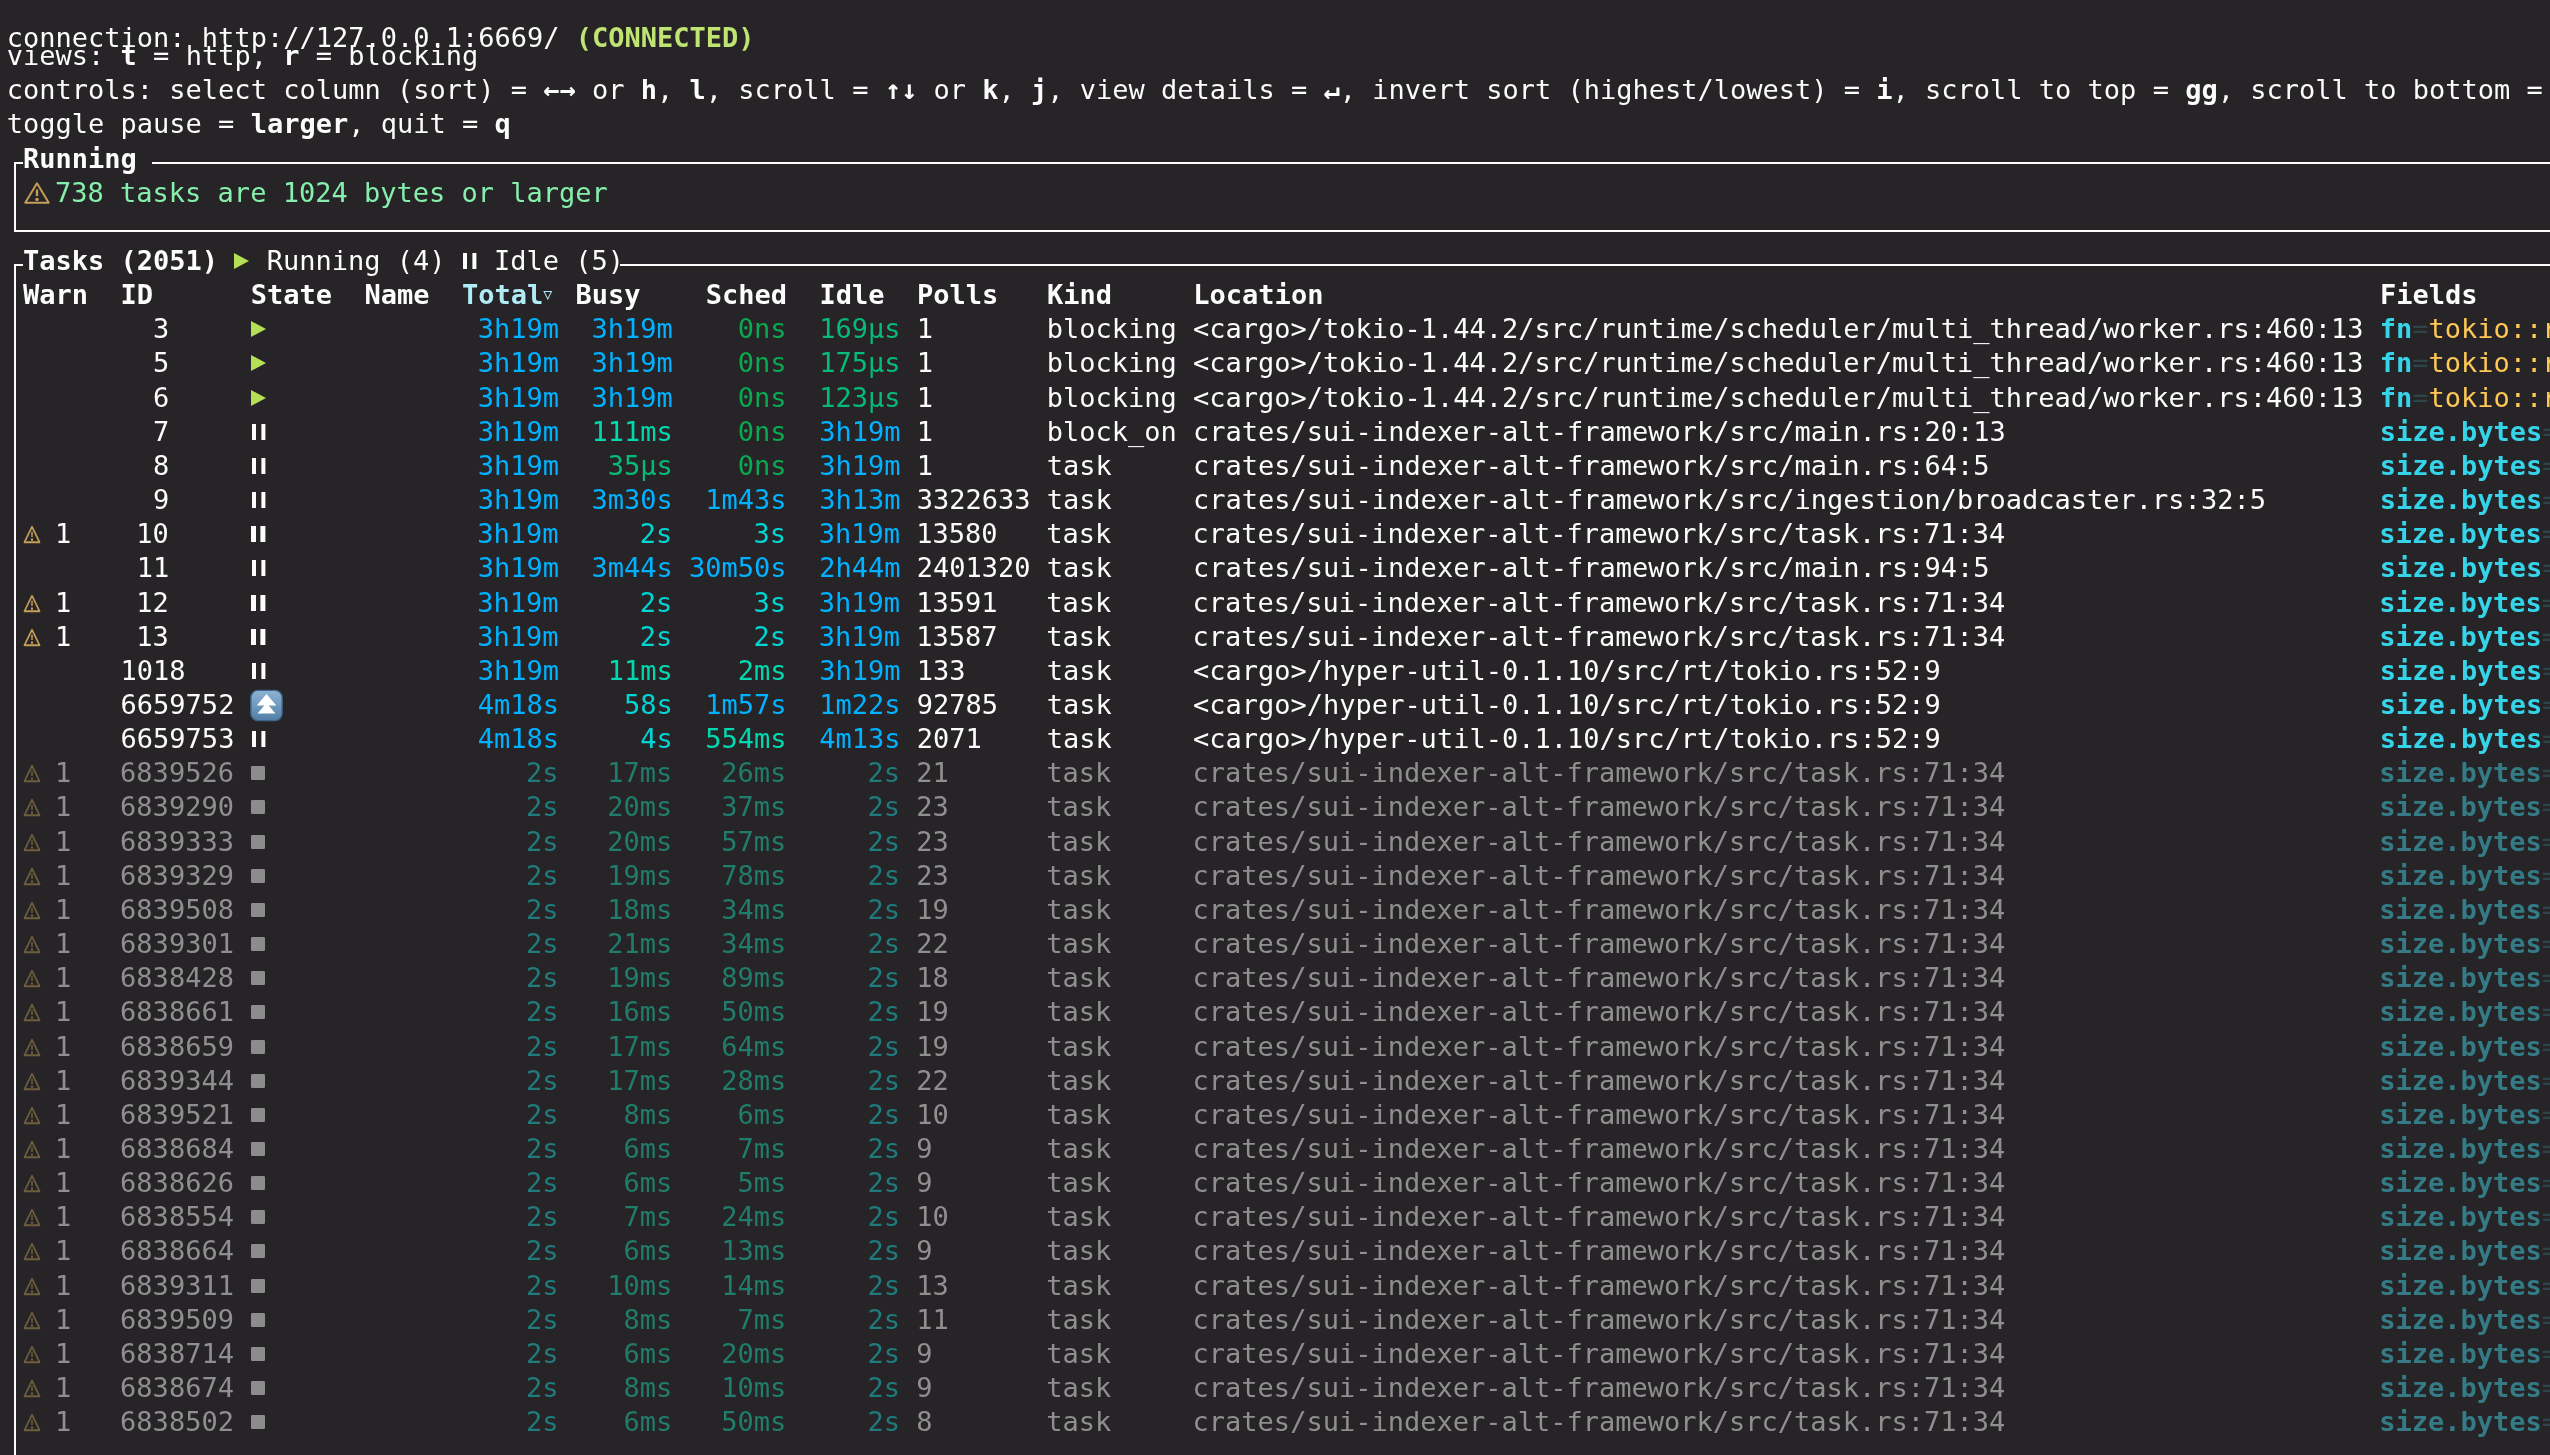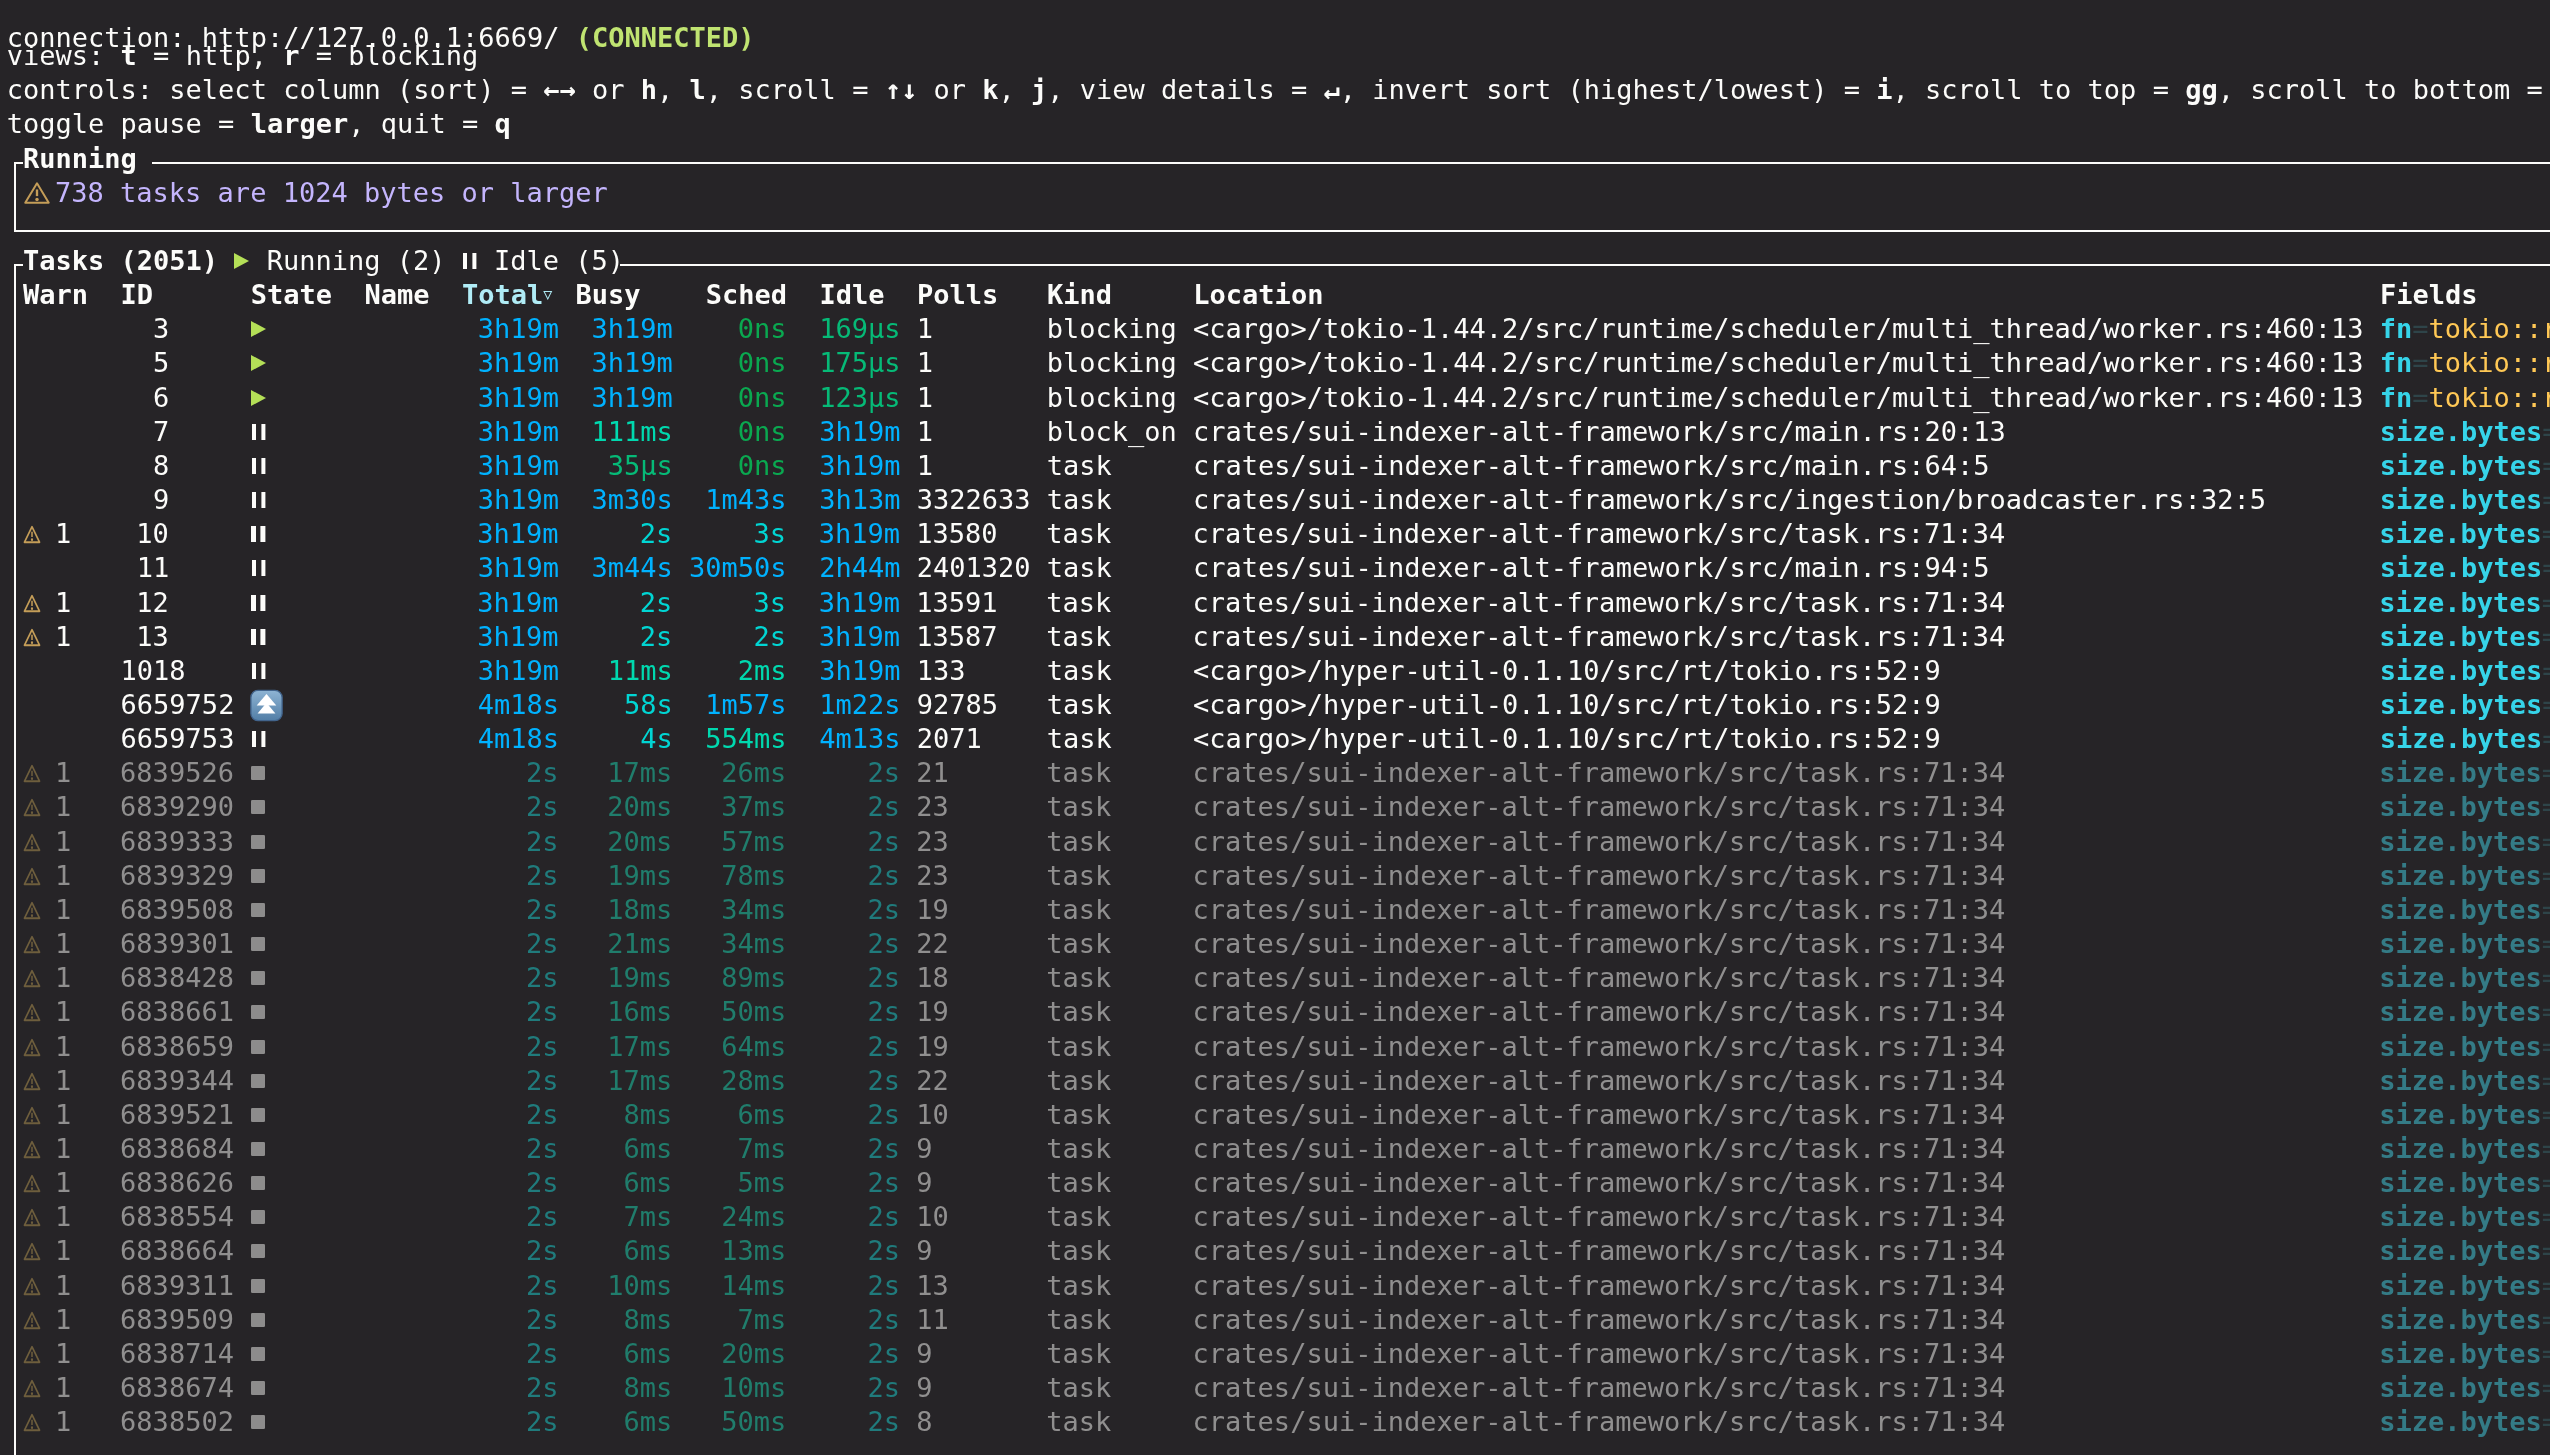--- a/index.html
+++ b/index.html
@@ -29,22 +29,22 @@
   <div id="gen">
       <div class="line" style="top: 21px;"><span style="color:#fcfcfa">connection: http://127.0.0.1:6669/ </span><span style="color:#c0e471;font-weight:bold">(CONNECTED)</span></div>
       <div class="line" style="top: 39px;"><span style="color:#fcfcfa">views: </span><span style="color:#fcfcfa;font-weight:bold">t</span><span style="color:#fcfcfa"> = http, </span><span style="color:#fcfcfa;font-weight:bold">r</span><span style="color:#fcfcfa"> = blocking</span></div>
       <div class="line" style="top: 73px;"><span style="color:#fcfcfa">controls: select column (sort) = </span><span style="color:#fcfcfa;font-weight:bold">←→</span><span style="color:#fcfcfa"> or </span><span style="color:#fcfcfa;font-weight:bold">h</span><span style="color:#fcfcfa">, </span><span style="color:#fcfcfa;font-weight:bold">l</span><span style="color:#fcfcfa">, scroll = </span><span style="color:#fcfcfa;font-weight:bold">↑↓</span><span style="color:#fcfcfa"> or </span><span style="color:#fcfcfa;font-weight:bold">k</span><span style="color:#fcfcfa">, </span><span style="color:#fcfcfa;font-weight:bold">j</span><span style="color:#fcfcfa">, view details = </span><span style="color:#fcfcfa;font-weight:bold">↵</span><span style="color:#fcfcfa">, invert sort (highest/lowest) = </span><span style="color:#fcfcfa;font-weight:bold">i</span><span style="color:#fcfcfa">, scroll to top = </span><span style="color:#fcfcfa;font-weight:bold">gg</span><span style="color:#fcfcfa">, scroll to bottom = </span><span style="color:#fcfcfa;font-weight:bold">G</span></div>
       <div class="line" style="top: 107px;"><span style="color:#fcfcfa">toggle pause = </span><span style="color:#fcfcfa;font-weight:bold">larger</span><span style="color:#fcfcfa">, quit = </span><span style="color:#fcfcfa;font-weight:bold">q</span></div>
       <div class="line" style="top: 142px;"> <span style="color:#fcfcfa;font-weight:bold">Running</span></div>
       <div class="line" style="top: 176px;"> <span class="ic w2"><svg class="warnsvg" style="top:5.4px" width="28" height="24" viewBox="0 0 31 27" preserveAspectRatio="none">
             <path d="M15.5 2.5 L28.5 24.5 L2.5 24.5 Z" fill="none" stroke="#c49d58" stroke-width="2.2" stroke-linejoin="round"></path>
             <line x1="15.5" y1="9.5" x2="15.5" y2="17" stroke="#c49d58" stroke-width="2.6"></line>
             <circle cx="15.5" cy="20.8" r="1.9" fill="#c49d58"></circle>
-          </svg></span><span style="color:#c4b5fd">738 tasks are 1024 bytes or larger</span></div>
-      <div class="line" style="top: 244px;"> <span style="color:#fcfcfa;font-weight:bold">Tasks (2051)</span> <span class="ic w1"><span class="tri-run"></span></span> <span style="color:#fcfcfa">Running (2)</span> <span class="ic w1"><span class="pause-b"></span></span> <span style="color:#fcfcfa">Idle (5)</span></div>
+          </svg></span><span style="color:#86efac">738 tasks are 1024 bytes or larger</span></div>
+      <div class="line" style="top: 244px;"> <span style="color:#fcfcfa;font-weight:bold">Tasks (2051)</span> <span class="ic w1"><span class="tri-run"></span></span> <span style="color:#fcfcfa">Running (4)</span> <span class="ic w1"><span class="pause-b"></span></span> <span style="color:#fcfcfa">Idle (5)</span></div>
       <div class="line" style="top: 278px;"> <span class="b">Warn</span>  <span class="b">ID</span>      <span class="b">State</span>  <span class="b">Name</span>  <span class="b" style="color:#b0ecf6">Total</span><span class="sortarrow" style="color:#b0ecf6">▿</span> <span class="b">Busy</span>    <span class="b">Sched</span>  <span class="b">Idle</span>  <span class="b">Polls</span>   <span class="b">Kind</span>     <span class="b">Location</span>                                                                 <span class="b">Fields</span></div>
       <div class="line" style="top: 312px;">         <span style="color:#fcfcfa">3</span>     <span class="ic w2"><span class="tri-run"></span></span>            <span style="color:#00b2ff">3h19m</span>  <span style="color:#00b2ff">3h19m</span>    <span style="color:#0aa850">0ns</span>  <span style="color:#06ba77">169µs</span> <span style="color:#fcfcfa">1</span>       <span style="color:#fcfcfa">blocking</span> <span style="color:#fcfcfa">&lt;cargo&gt;/tokio-1.44.2/src/runtime/scheduler/multi_thread/worker.rs:460:13</span> <span style="color:#36d4e9;font-weight:bold">fn</span><span style="color:#2e4449">=</span><span style="color:#ffc855">tokio::r</span></div>
       <div class="line" style="top: 346px;">         <span style="color:#fcfcfa">5</span>     <span class="ic w2"><span class="tri-run"></span></span>            <span style="color:#00b2ff">3h19m</span>  <span style="color:#00b2ff">3h19m</span>    <span style="color:#0aa850">0ns</span>  <span style="color:#06ba77">175µs</span> <span style="color:#fcfcfa">1</span>       <span style="color:#fcfcfa">blocking</span> <span style="color:#fcfcfa">&lt;cargo&gt;/tokio-1.44.2/src/runtime/scheduler/multi_thread/worker.rs:460:13</span> <span style="color:#36d4e9;font-weight:bold">fn</span><span style="color:#2e4449">=</span><span style="color:#ffc855">tokio::r</span></div>
       <div class="line" style="top: 381px;">         <span style="color:#fcfcfa">6</span>     <span class="ic w2"><span class="tri-run"></span></span>            <span style="color:#00b2ff">3h19m</span>  <span style="color:#00b2ff">3h19m</span>    <span style="color:#0aa850">0ns</span>  <span style="color:#06ba77">123µs</span> <span style="color:#fcfcfa">1</span>       <span style="color:#fcfcfa">blocking</span> <span style="color:#fcfcfa">&lt;cargo&gt;/tokio-1.44.2/src/runtime/scheduler/multi_thread/worker.rs:460:13</span> <span style="color:#36d4e9;font-weight:bold">fn</span><span style="color:#2e4449">=</span><span style="color:#ffc855">tokio::r</span></div>
       <div class="line" style="top: 415px;">         <span style="color:#fcfcfa">7</span>     <span class="ic w2"><span class="pause-b"></span></span>            <span style="color:#00b2ff">3h19m</span>  <span style="color:#00d9af">111ms</span>    <span style="color:#0aa850">0ns</span>  <span style="color:#00b2ff">3h19m</span> <span style="color:#fcfcfa">1</span>       <span style="color:#fcfcfa">block_on</span> <span style="color:#fcfcfa">crates/sui-indexer-alt-framework/src/main.rs:20:13</span>                       <span style="color:#36d4e9;font-weight:bold">size.bytes</span><span style="color:#2e4449">=</span></div>
       <div class="line" style="top: 449px;">         <span style="color:#fcfcfa">8</span>     <span class="ic w2"><span class="pause-b"></span></span>            <span style="color:#00b2ff">3h19m</span>   <span style="color:#06ba77">35µs</span>    <span style="color:#0aa850">0ns</span>  <span style="color:#00b2ff">3h19m</span> <span style="color:#fcfcfa">1</span>       <span style="color:#fcfcfa">task</span>     <span style="color:#fcfcfa">crates/sui-indexer-alt-framework/src/main.rs:64:5</span>                        <span style="color:#36d4e9;font-weight:bold">size.bytes</span><span style="color:#2e4449">=</span></div>
       <div class="line" style="top: 483px;">         <span style="color:#fcfcfa">9</span>     <span class="ic w2"><span class="pause-b"></span></span>            <span style="color:#00b2ff">3h19m</span>  <span style="color:#00b2ff">3m30s</span>  <span style="color:#00b2ff">1m43s</span>  <span style="color:#00b2ff">3h13m</span> <span style="color:#fcfcfa">3322633</span> <span style="color:#fcfcfa">task</span>     <span style="color:#fcfcfa">crates/sui-indexer-alt-framework/src/ingestion/broadcaster.rs:32:5</span>       <span style="color:#36d4e9;font-weight:bold">size.bytes</span><span style="color:#2e4449">=</span></div>
       <div class="line" style="top: 517px;"> <span class="ic w2"><svg class="warnsvg" style="top:8px" width="18" height="19" viewBox="0 0 31 27" preserveAspectRatio="none">
             <path d="M15.5 2.5 L28.5 24.5 L2.5 24.5 Z" fill="none" stroke="#c49d58" stroke-width="2.8" stroke-linejoin="round"></path>
             <line x1="15.5" y1="9.5" x2="15.5" y2="17" stroke="#c49d58" stroke-width="2.6"></line>

